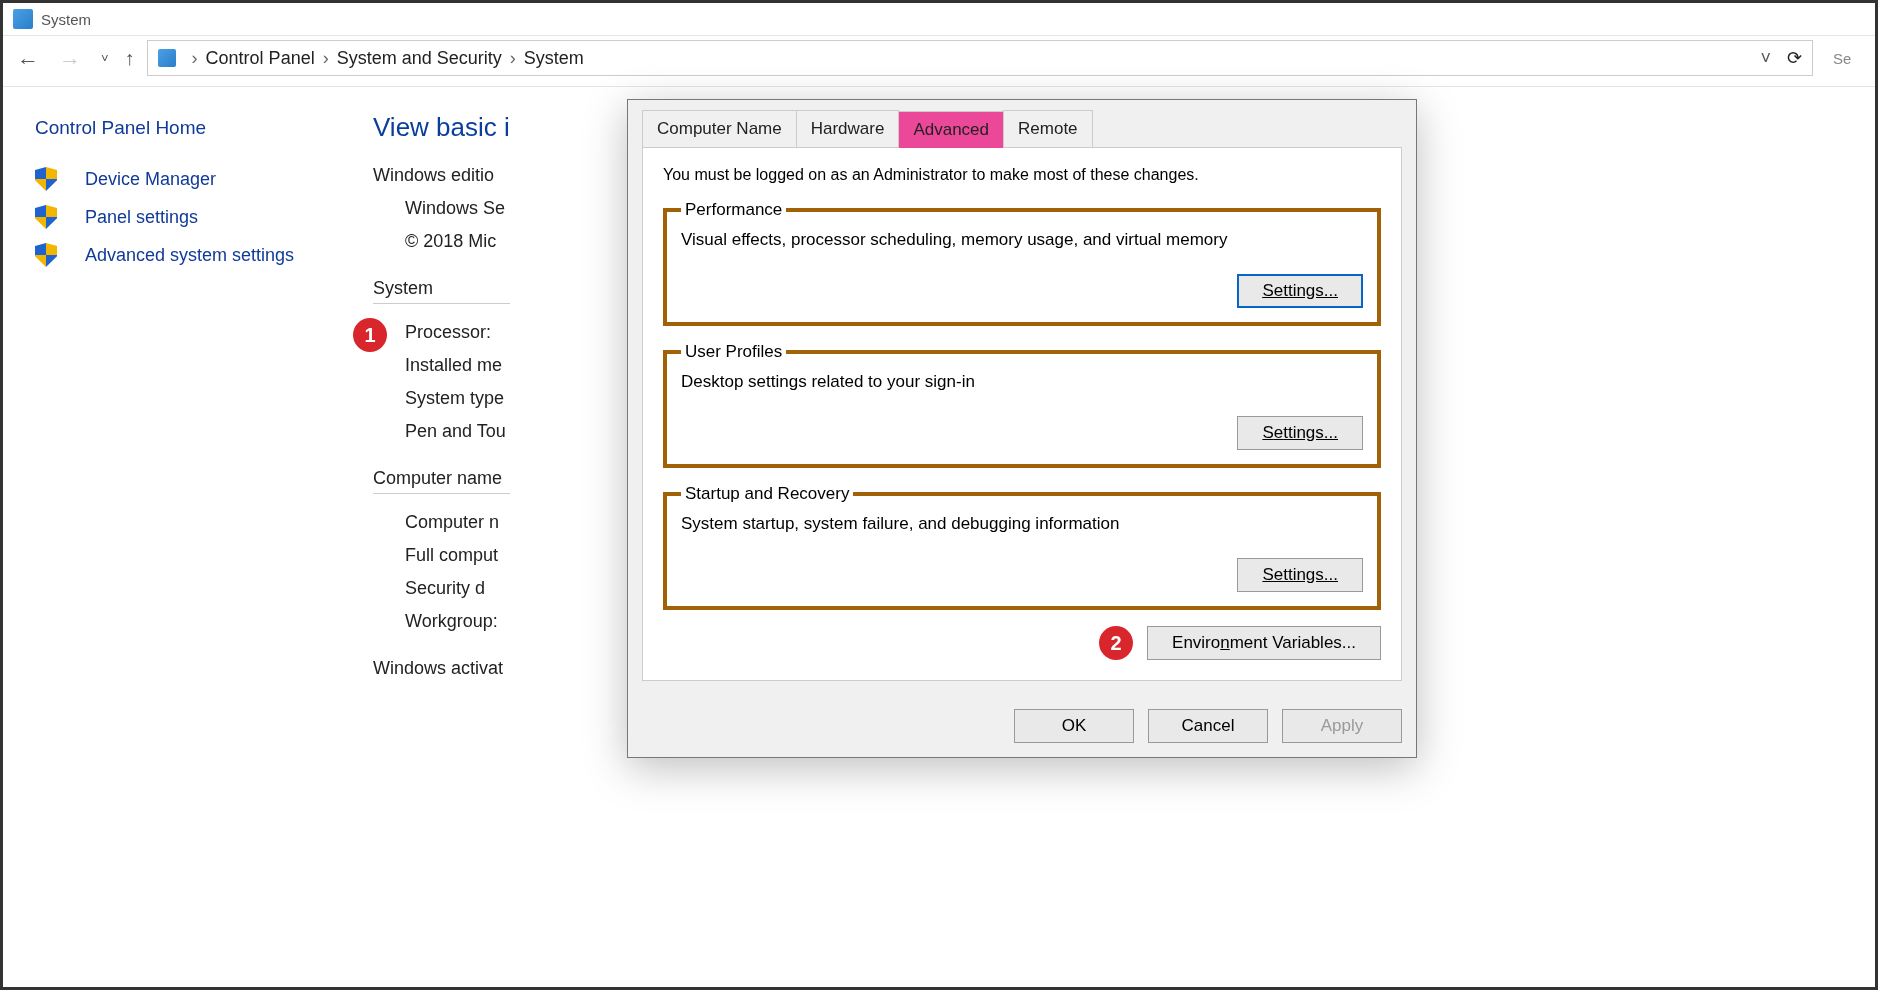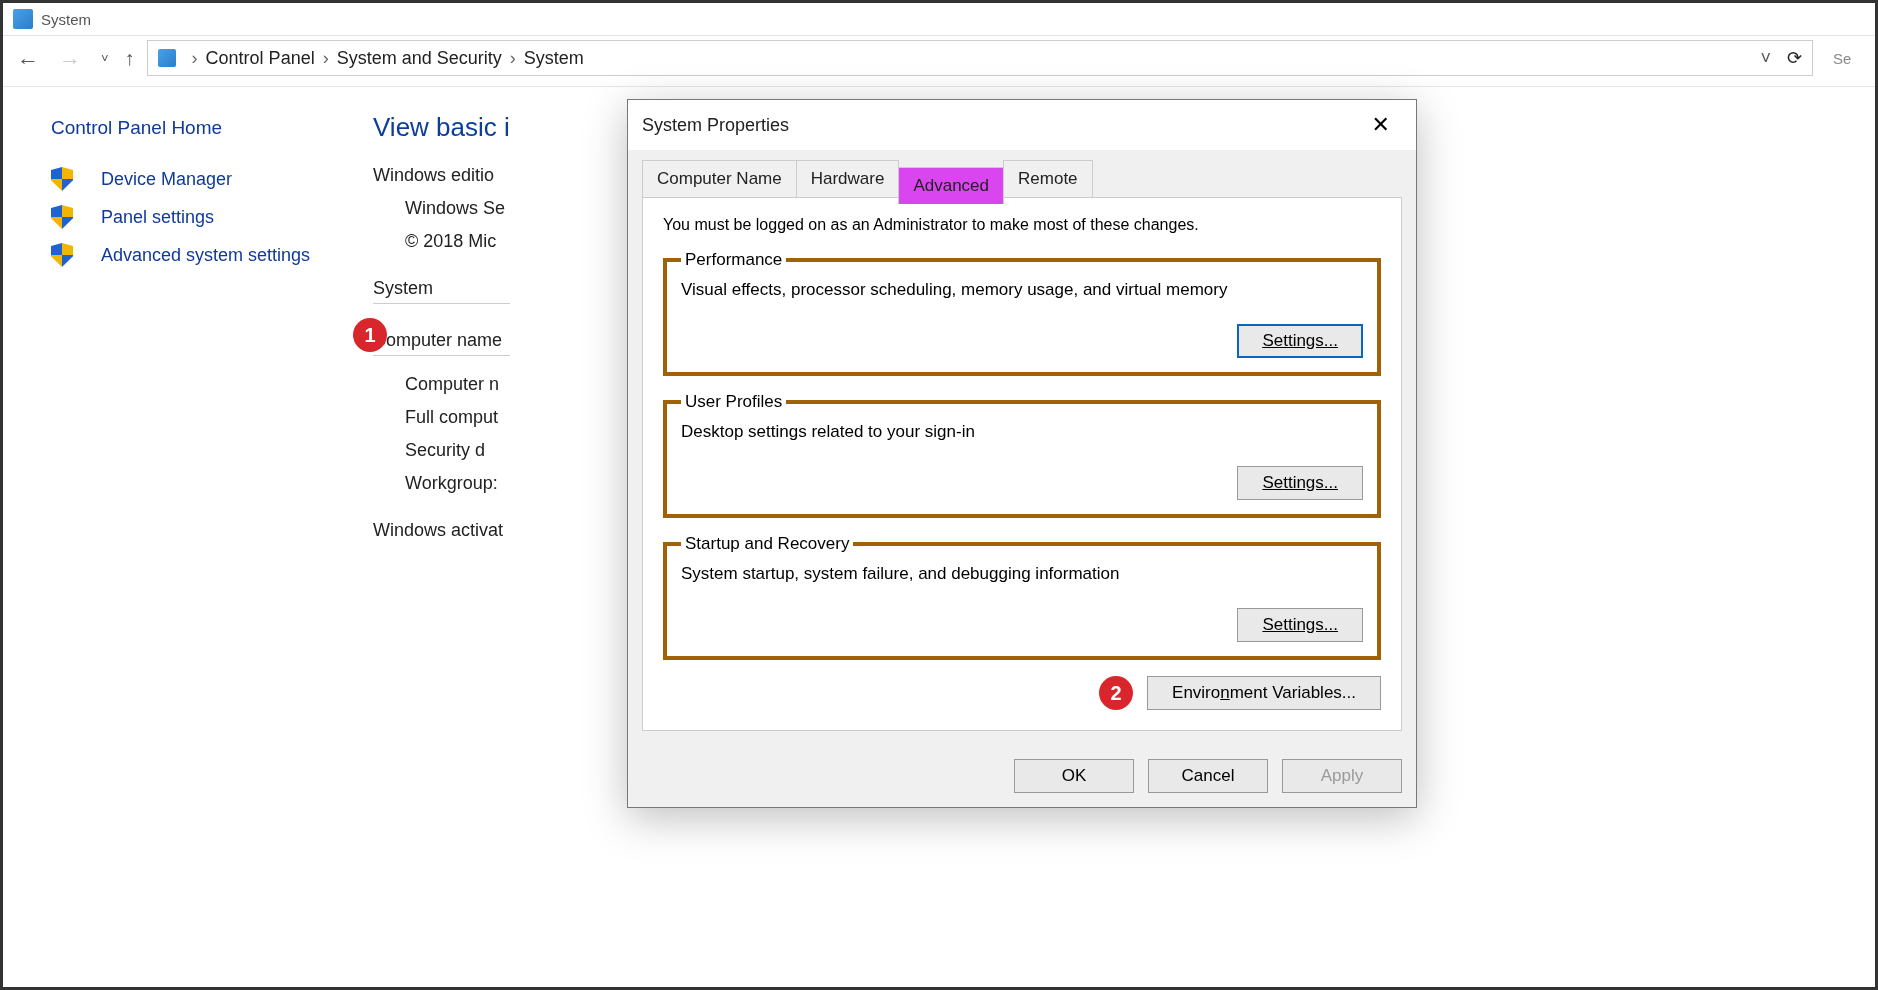--- a/index.html
+++ b/index.html
@@ -52,21 +52,21 @@
 .searchbox {
   width: 40px;
   color: #888;
   padding-left: 8px;
 }
 .content {
   display: flex;
 }
 .sidebar {
   width: 350px;
-  padding: 30px 10px 10px 48px;
+  padding: 30px 10px 10px 32px;
 }
 .cp-home { color: #103a9a; font-size: 19px; margin-bottom: 28px; display: block; }
 .side-link {
   display: flex;
   align-items: center;
   gap: 28px;
   color: #103a9a;
   font-size: 18px;
   margin-bottom: 14px;
 }
@@ -119,23 +119,23 @@
   padding: 8px 14px;
   font-size: 17px;
   color: #222;
   background: #f0f0f0;
   border: 1px solid #ccc;
   border-bottom: none;
   margin-right: -1px;
   cursor: pointer;
 }
 .tab.active {
-  background: #d946ef;
+  background: #ec4899;
   position: relative;
-  top: 7px;
+  top: 1px;
 }
 .tab-panel {
   background: #fff;
   border: 1px solid #ccc;
   border-top: none;
   padding: 18px 20px 20px 20px;
 }
 .admin-note { font-size: 16px; margin-bottom: 16px; }
 fieldset {
   border: 4px solid #a16207;
@@ -228,40 +228,42 @@
 
   <div class="main">
     <h1>View basic i</h1>
     <div class="label">Windows editio</div>
     <div class="indent">
       <div class="label">Windows Se</div>
       <div class="label">© 2018 Mic</div>
     </div>
 
     <div class="section-title">System</div>
+    <div class="indent">
+      <div class="label">Processor:</div>
+      <div class="label">Installed me</div>
+      <div class="label">System type</div>
+      <div class="label">Pen and Tou</div>
+    </div>
 
     <div class="section-title">Computer name</div>
     <div class="indent">
       <div class="label">Computer n</div>
       <div class="label">Full comput</div>
       <div class="label">Security d</div>
       <div class="label">Workgroup:</div>
     </div>
 
     <div class="label" style="margin-top:26px">Windows activat</div>
   </div>
 </div>
 
 <div class="badge badge-pos" style="left:350px; top:315px">1</div>
 
 <div class="dialog">
-  <div class="dlg-titlebar">
-    <span class="dlg-title">System Properties</span>
-    <span class="dlg-close">✕</span>
-  </div>
   <div class="dlg-body">
     <div class="tabs">
       <div class="tab">Computer Name</div>
       <div class="tab">Hardware</div>
       <div class="tab active">Advanced</div>
       <div class="tab">Remote</div>
     </div>
     <div class="tab-panel">
       <div class="admin-note">You must be logged on as an Administrator to make most of these changes.</div>
 

